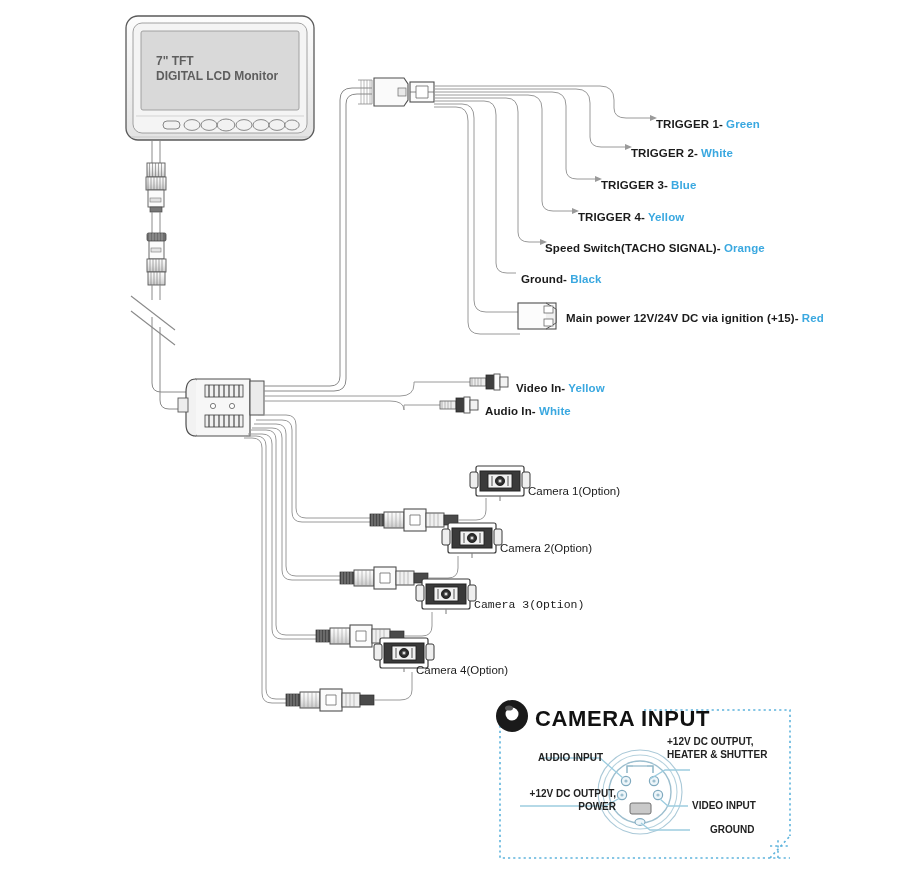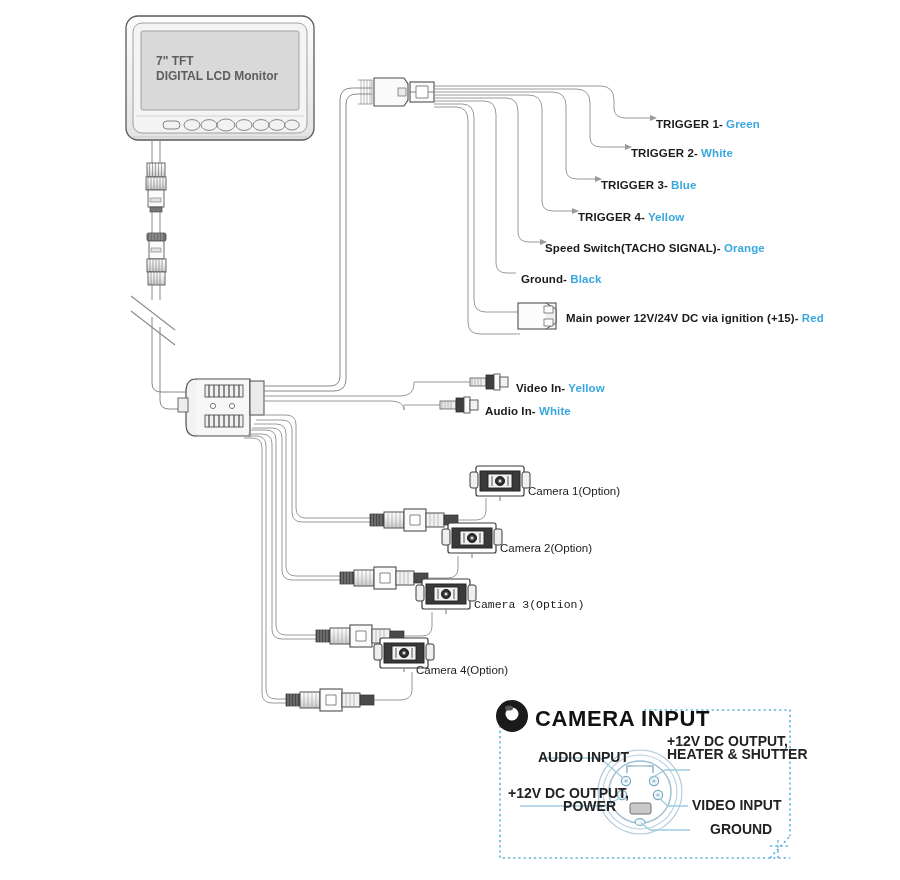--- a/index.html
+++ b/index.html
@@ -44,21 +44,21 @@
   .panel-title{
     position:absolute;
     font-size:22px;
     font-weight:700;
     color:#111;
     letter-spacing:.6px;
     white-space:nowrap;
   }
   .pin-lbl{
     position:absolute;
-    font-size:14px;
+    font-size:10px;
     font-weight:700;
     color:#222;
     line-height:13px;
     white-space:nowrap;
   }
   .pin-lbl.r{text-align:right;}
 </style>
 </head>
 <body>
 

